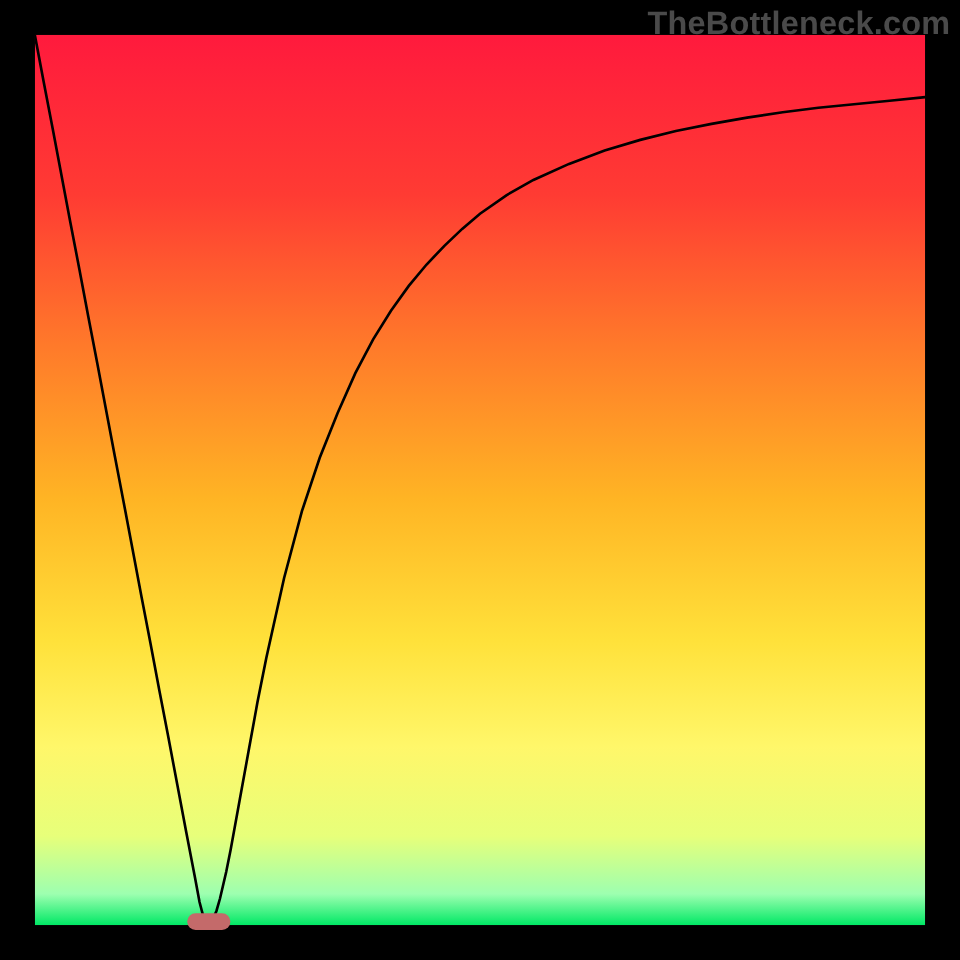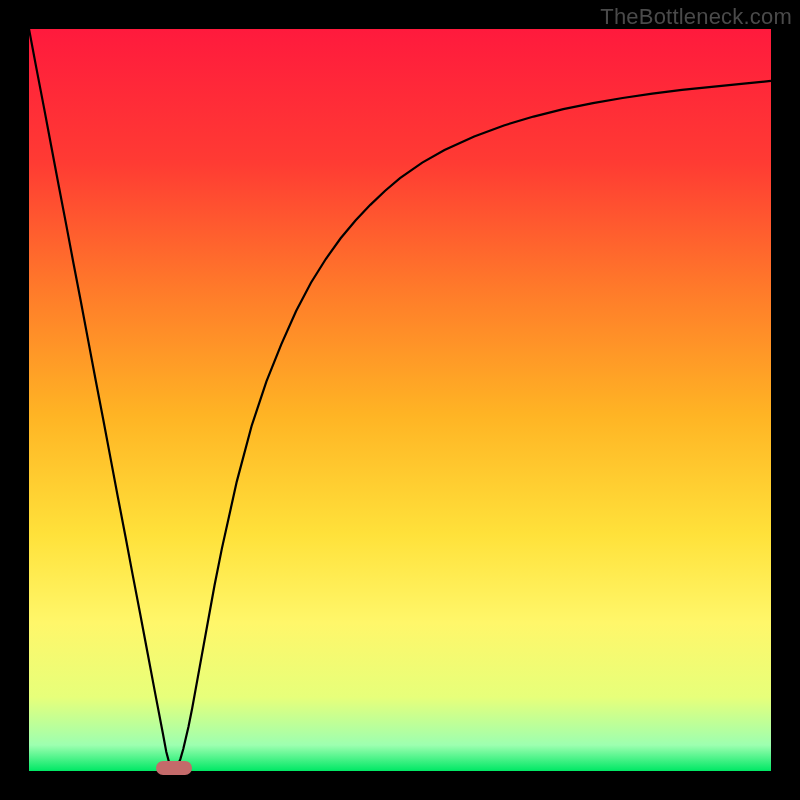--- a/index.html
+++ b/index.html
@@ -24,22 +24,22 @@
     left: 0;
     top: 0;
     width: 742px;
     height: 742px;
   }
   .watermark {
     position: absolute;
     top: 4px;
     right: 8px;
     color: #4a4a4a;
-    font-size: 22px;
-    font-weight: 400;
+    font-size: 27px;
+    font-weight: 700;
     letter-spacing: 0.2px;
   }
   .marker {
     position: absolute;
     width: 36px;
     height: 14px;
     border-radius: 7px;
     transform: translate(-50%, -50%);
   }
 </style>

